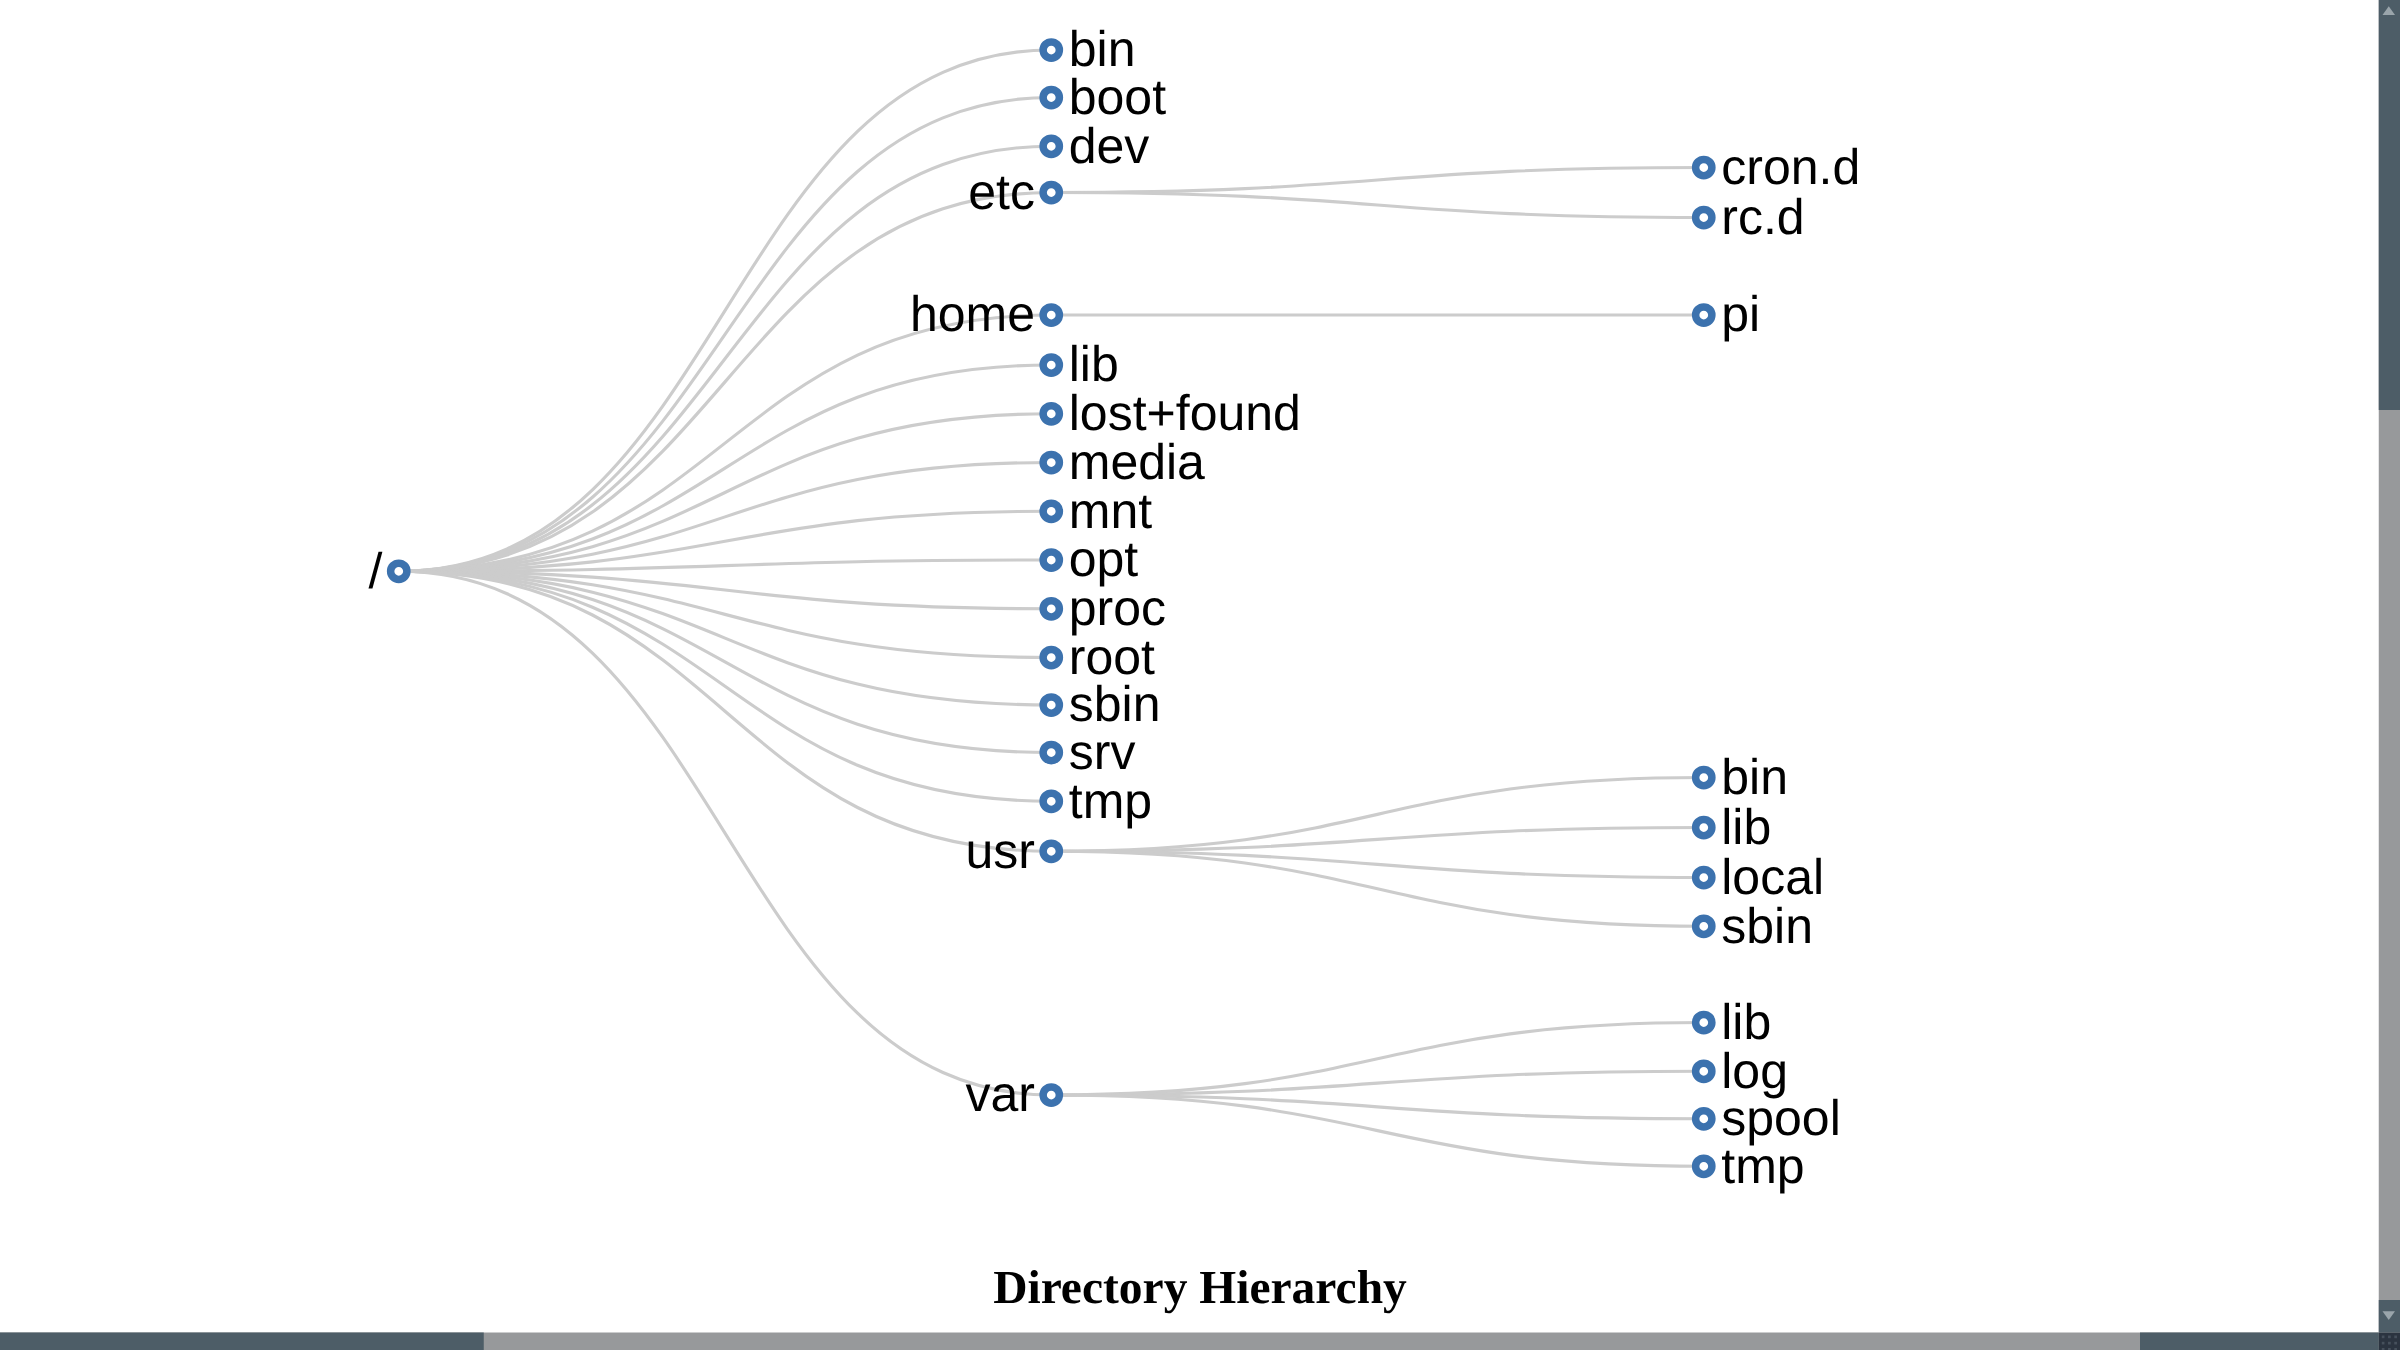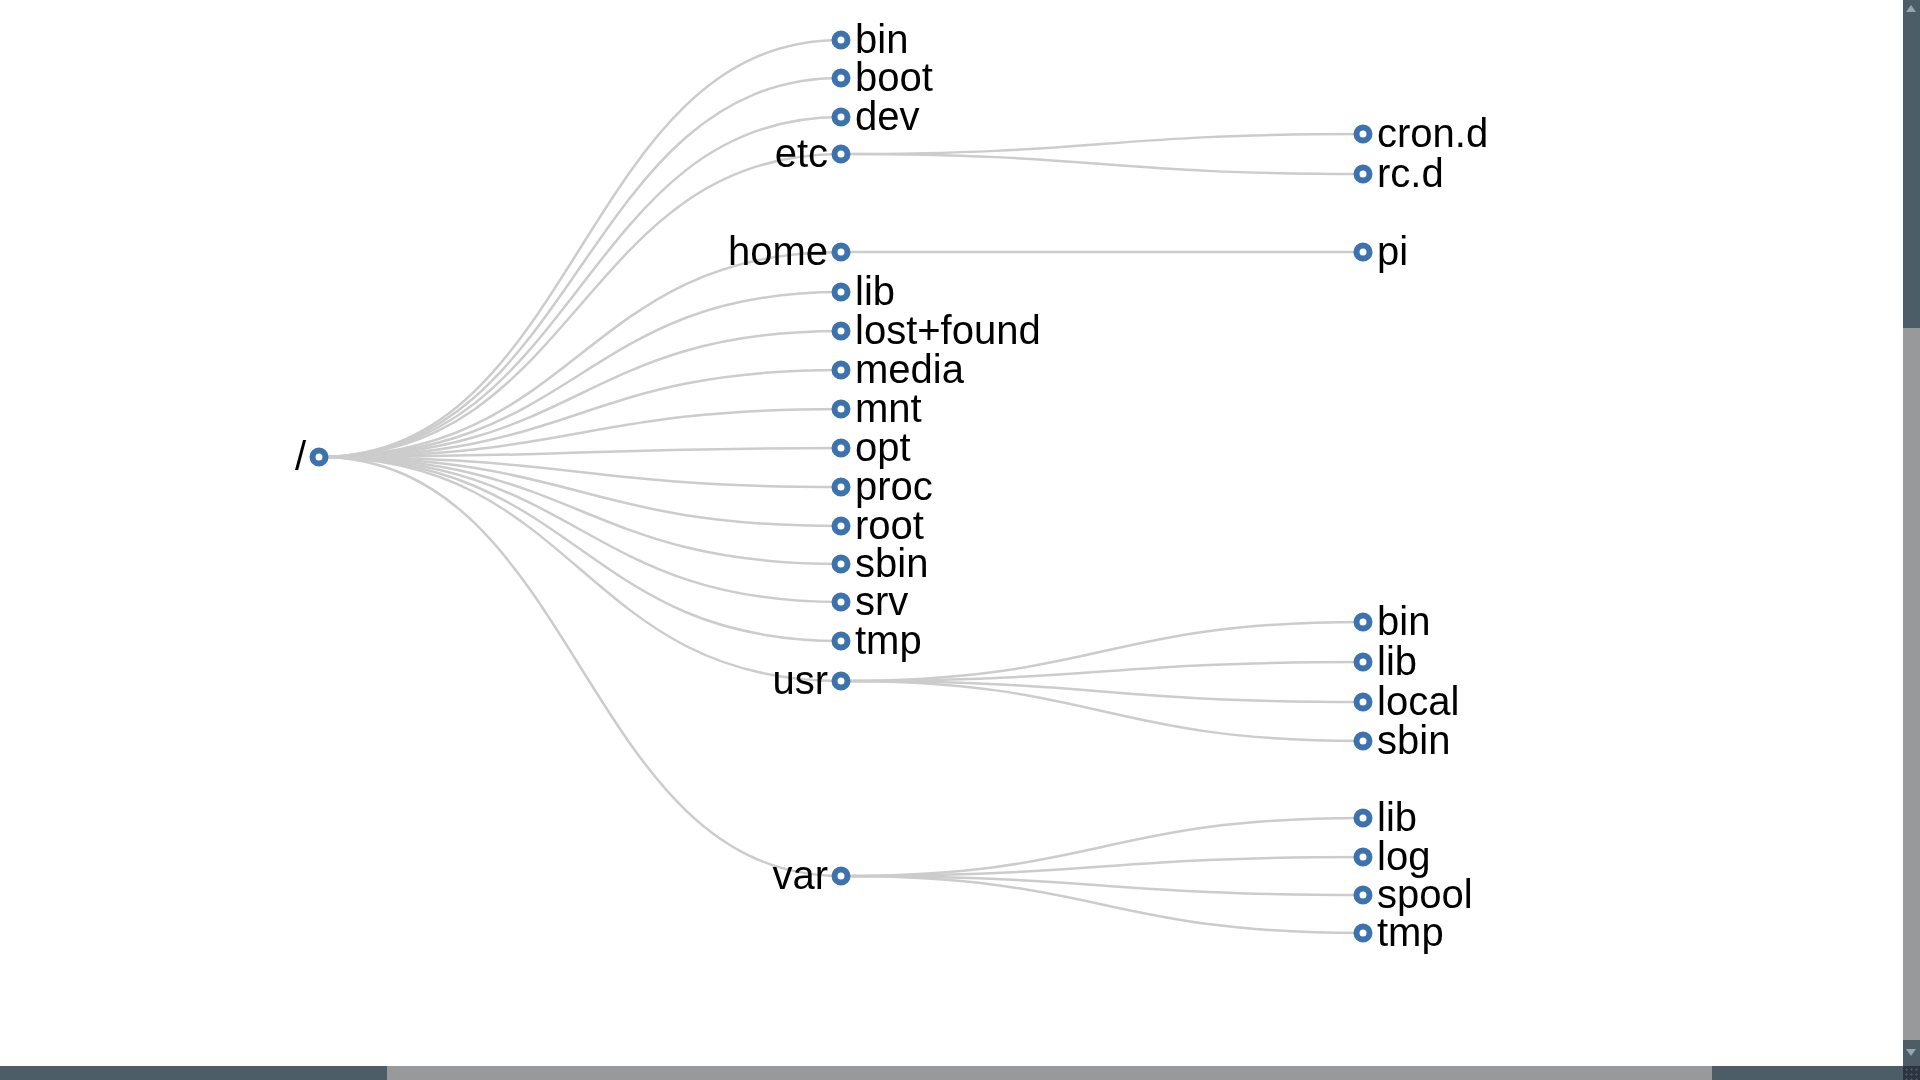--- a/index.html
+++ b/index.html
@@ -137,20 +137,21 @@
       <text x="1377" y="754" text-anchor="start" class="label" fill="#000000">sbin</text>
       <circle cx="1363" cy="818" r="6.5" class="node" stroke="#3c72ae"></circle>
       <text x="1377" y="831" text-anchor="start" class="label" fill="#000000">lib</text>
       <circle cx="1363" cy="857" r="6.5" class="node" stroke="#3c72ae"></circle>
       <text x="1377" y="870" text-anchor="start" class="label" fill="#000000">log</text>
       <circle cx="1363" cy="895" r="6.5" class="node" stroke="#3c72ae"></circle>
       <text x="1377" y="908" text-anchor="start" class="label" fill="#000000">spool</text>
       <circle cx="1363" cy="933" r="6.5" class="node" stroke="#3c72ae"></circle>
       <text x="1377" y="946" text-anchor="start" class="label" fill="#000000">tmp</text>
     </svg>
+  <div class="diagram-title">Directory Hierarchy</div>
 </div>
 
 <div class="vscroll">
   <div class="thumb">
     <div class="arrow-up"></div>
   </div>
   <div class="btn-down">
     <div class="arrow-down"></div>
   </div>
 </div>

